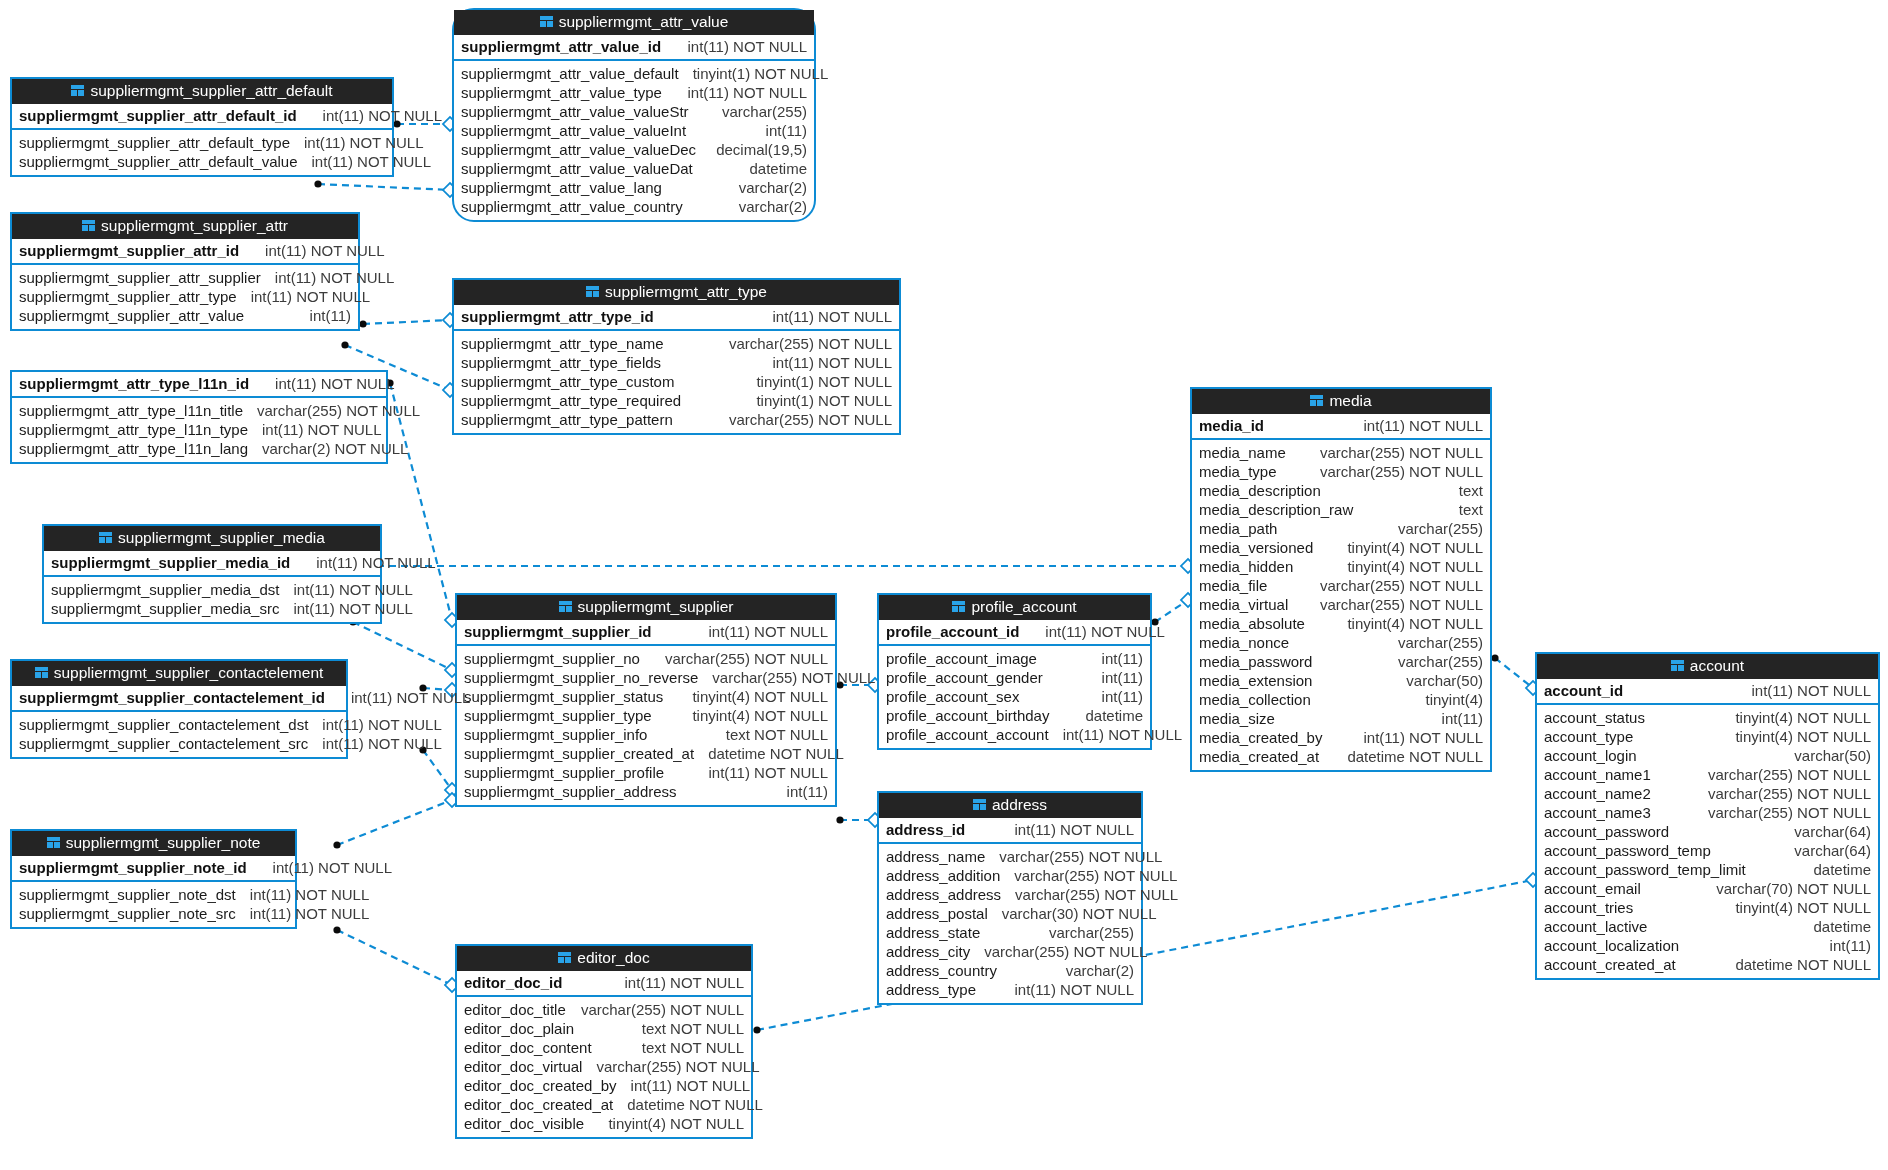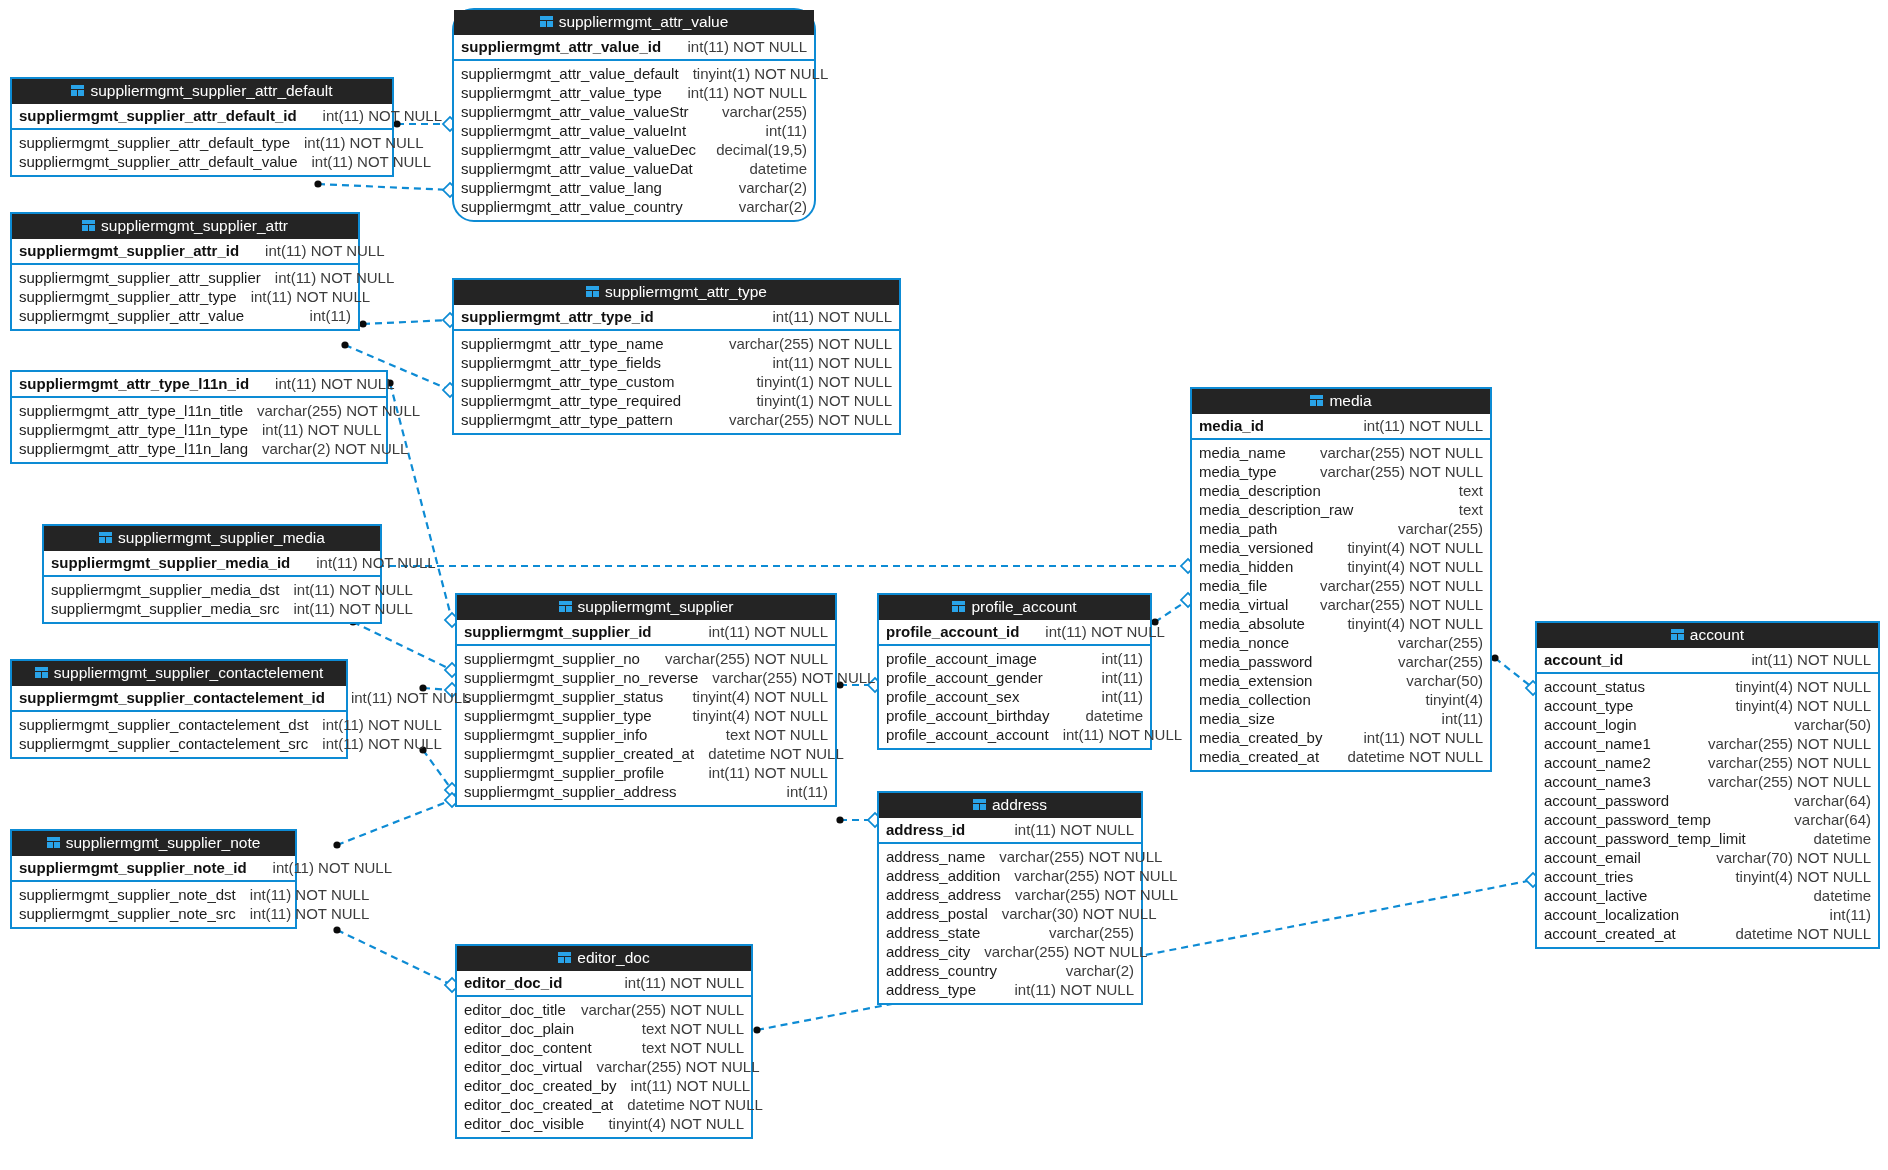--- a/index.html
+++ b/index.html
@@ -504,21 +504,21 @@
           <div class="col-row">
             <span class="col-name">suppliermgmt_supplier_contactelement_dst</span>
             <span class="col-type">int(11) NOT NULL</span>
           </div>
           <div class="col-row">
             <span class="col-name">suppliermgmt_supplier_contactelement_src</span>
             <span class="col-type">int(11) NOT NULL</span>
           </div>
         </div>
       </div>
-      <div class="entity" style="left: 1535px; top: 621px; width: 345px;">
+      <div class="entity" style="left: 1535px; top: 652px; width: 345px;">
         <div class="entity-header">
           <span class="tbl-icon">
             <i class="r1"></i>
             <i class="r2a"></i>
             <i class="r2b"></i>
           </span>
           <span>account</span>
         </div>
         <div class="pk-row">
           <span class="col-name">account_id</span>

